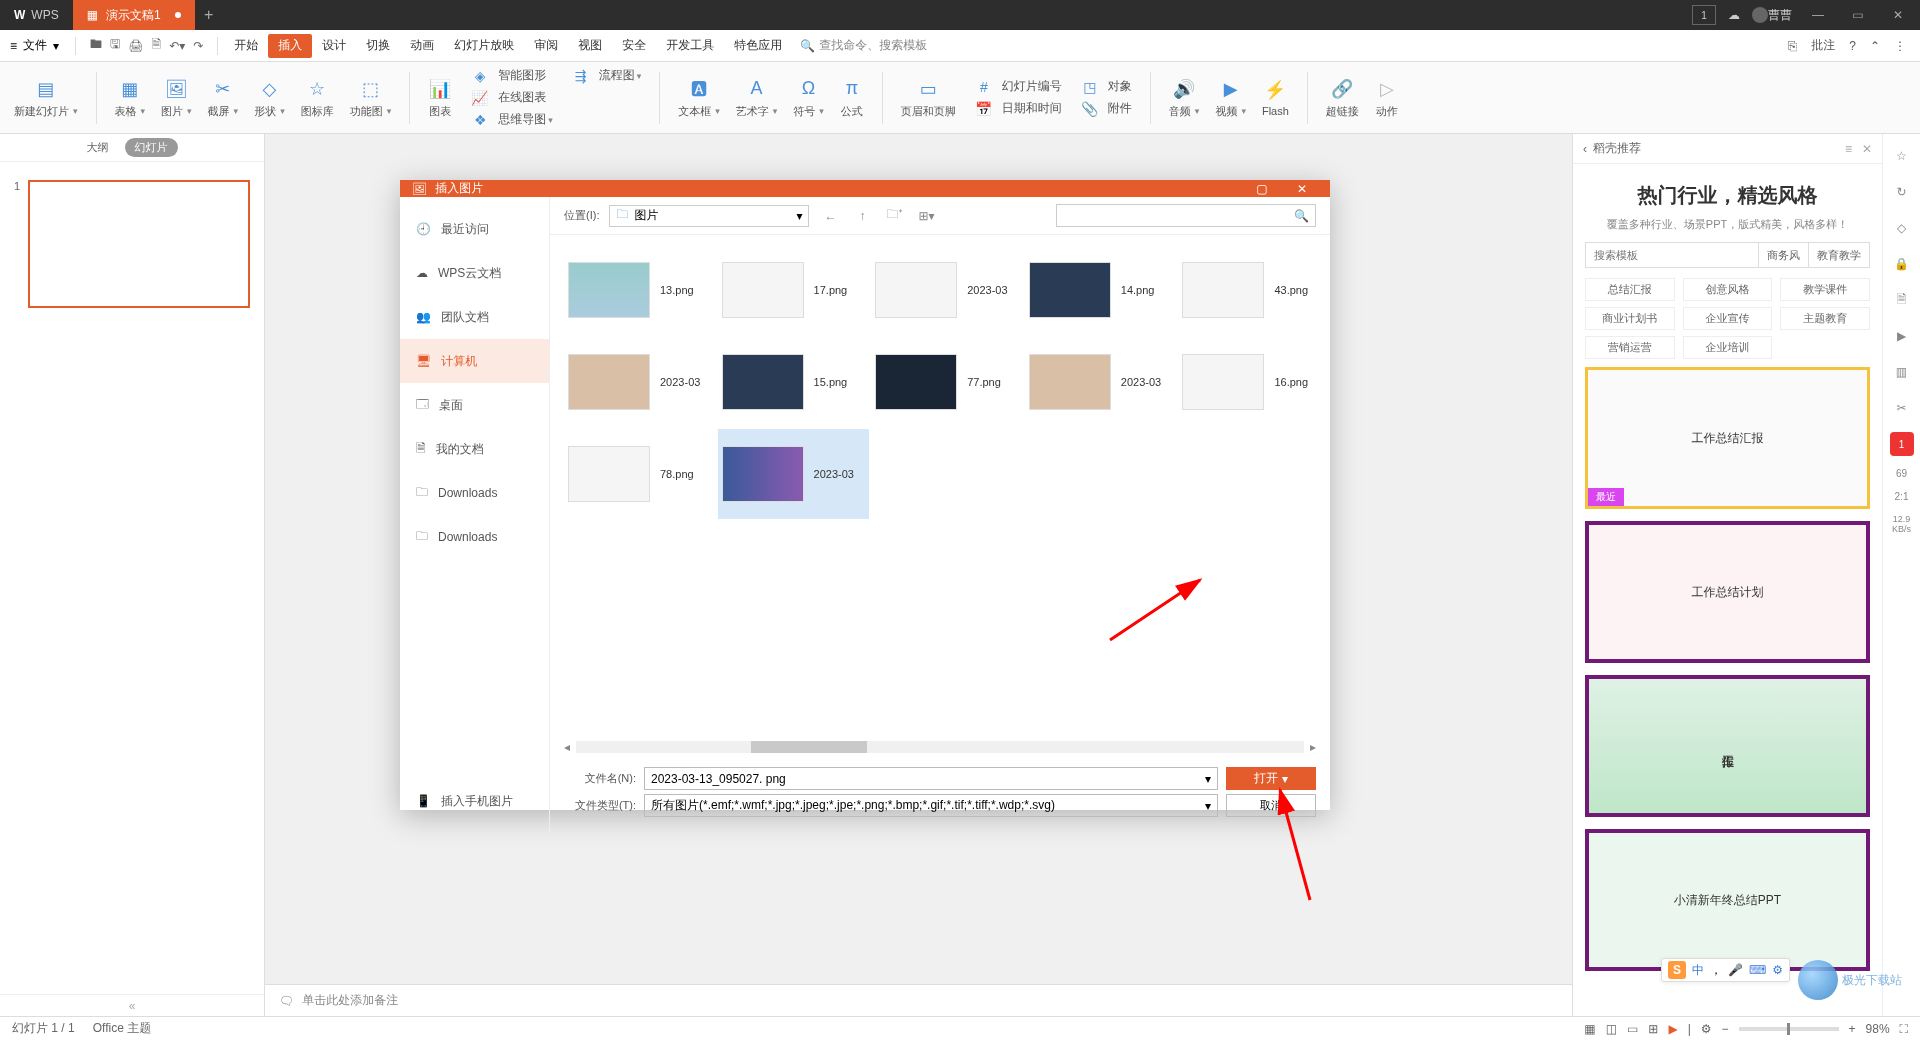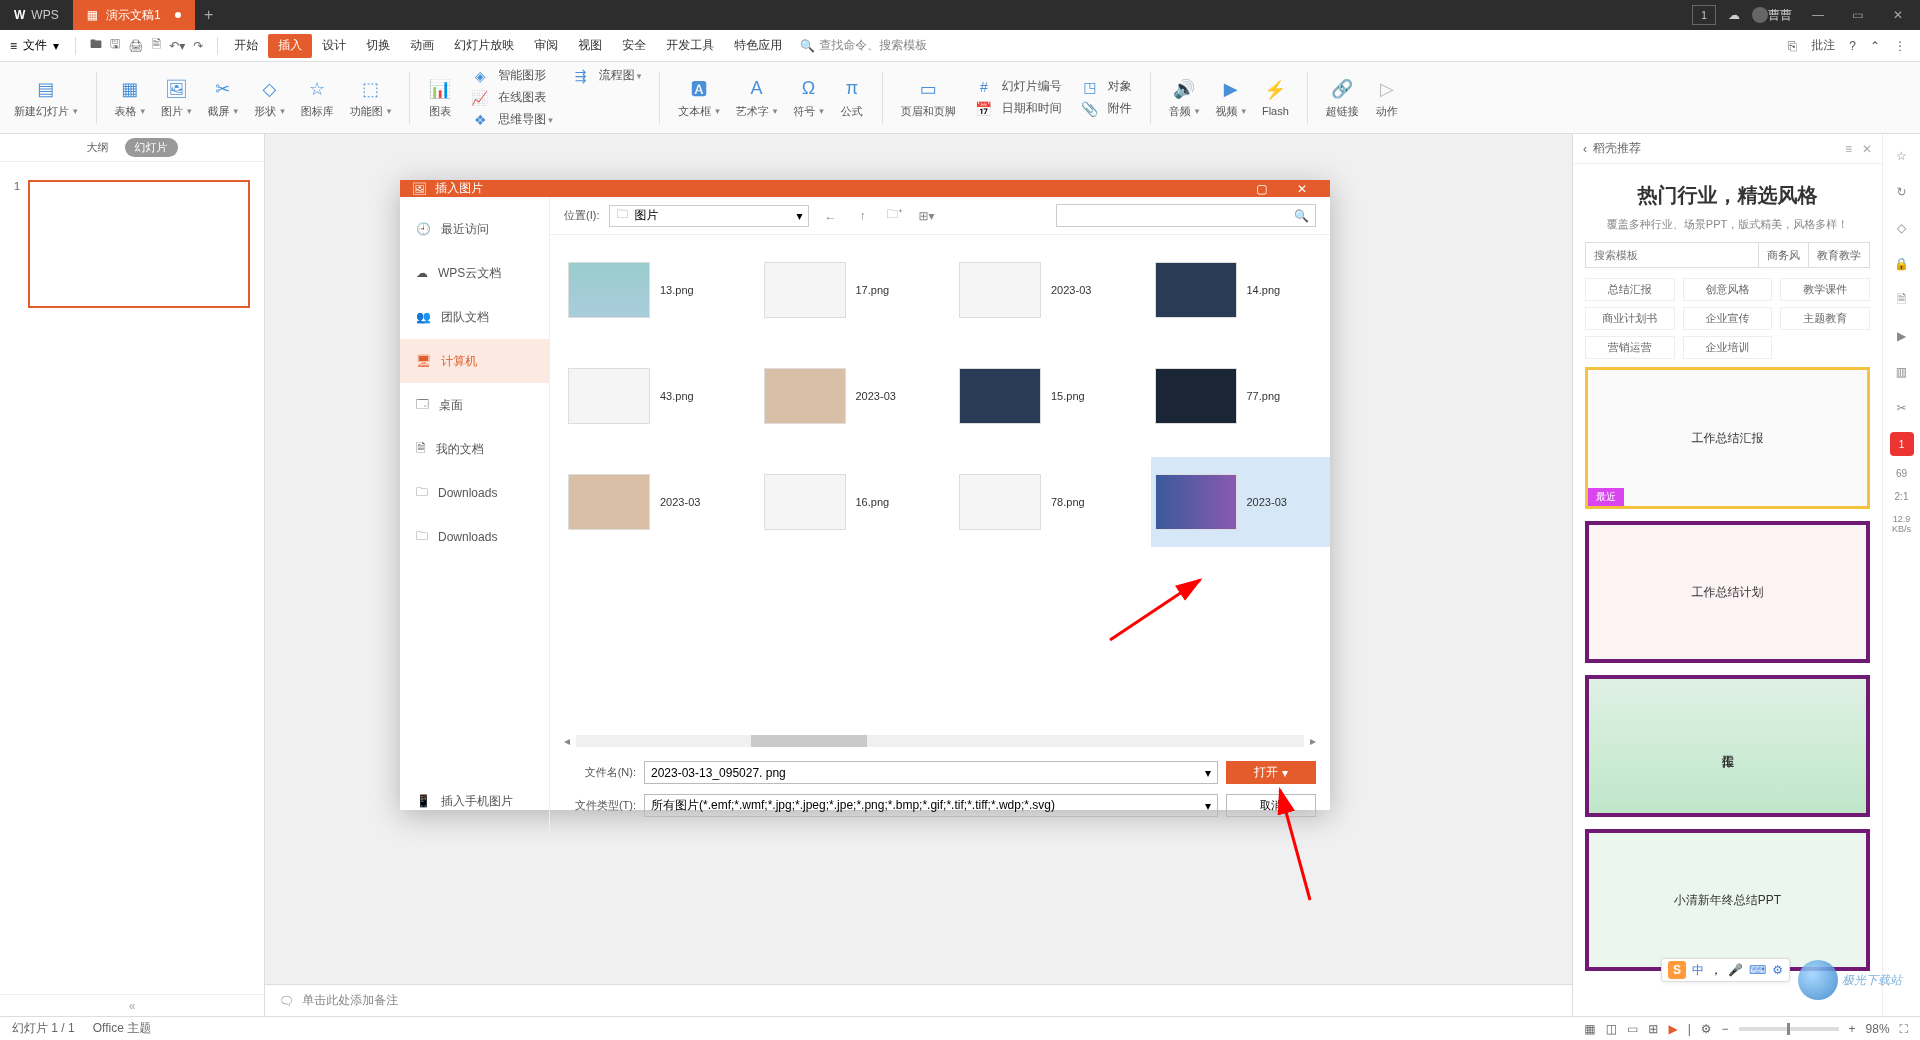--- a/index.html
+++ b/index.html
@@ -75,42 +75,42 @@
 .dlgnav .navitem.active{background:#fbe9e2;color:#e45c2b}
 .dlgnav .navitem.folder{color:#e8a33d}
 .dlgnav .navitem.folder span{color:#555}
 .dlgmain{display:flex;flex-direction:column}
 .dlgtop{height:38px;display:flex;align-items:center;gap:10px;padding:0 14px;border-bottom:1px solid #eee}
 .dlgtop .loc{font-size:11px;color:#555}
 .dlgtop .dropdown{flex:0 0 200px;height:22px;border:1px solid #ccc;display:flex;align-items:center;padding:0 6px;gap:6px;font-size:11px}
 .dlgtop .tbtn{width:22px;height:22px;display:flex;align-items:center;justify-content:center;color:#888}
 .dlgtop .srch{margin-left:auto;width:260px;height:23px;border:1px solid #ccc;display:flex;align-items:center}
 .dlgtop .srch input{flex:1;border:none;padding:0 6px;font-size:11px;outline:none}
-.filegrid{flex:1;overflow:hidden;padding:10px 0 0 14px;display:grid;grid-template-columns:repeat(4,1fr);grid-auto-rows:90px;gap:16px}
+.filegrid{flex:1;overflow:hidden;padding:10px 0 0 14px;display:grid;grid-template-columns:repeat(5,1fr);grid-auto-rows:90px;gap:2px}
 .fileitem{display:flex;align-items:center;gap:10px;padding:4px}
 .fileitem .th{width:82px;height:56px;border:1px solid #ddd;background:#f5f5f5;display:flex;align-items:center;justify-content:center;font-size:10px;color:#aaa}
 .fileitem.selected{background:#d6e8f7}
 .fileitem .fn{font-size:11px;color:#333}
 .scrollrow{height:20px;display:flex;align-items:center;padding:0 14px;color:#888}
 .scrollrow .track{flex:1;height:12px;background:#f0f0f0;margin:0 6px;position:relative}
 .scrollrow .track .thumb{position:absolute;left:24%;width:16%;top:0;bottom:0;background:#c9c9c9}
-.dlgfoot{padding:10px 14px 16px;display:flex;flex-direction:column;gap:10px}
+.dlgfoot{padding:10px 14px 16px;display:flex;flex-direction:column;gap:4px}
 .dlgfoot .row{display:flex;align-items:center;gap:8px}
 .dlgfoot .row label{width:72px;text-align:right;color:#555;font-size:11px}
 .dlgfoot .row .field{flex:1;height:23px;border:1px solid #bbb;display:flex;align-items:center;padding:0 6px;font-size:11px}
 .dlgfoot .row .btn{width:90px;height:23px;border:1px solid #bbb;display:flex;align-items:center;justify-content:center;font-size:11px}
 .dlgfoot .row .btn.primary{background:#e45c2b;color:#fff;border-color:#e45c2b}
 .dlgnav .bottom{margin-top:220px}
 
 
 .arrow{position:absolute;color:#f00}
 .arrow svg{overflow:visible}
 
 
-.watermark{position:absolute;right:18px;bottom:40px;color:#6aa6d9;font-style:italic;font-size:13px;opacity:.85;display:flex;align-items:center;gap:4px}
+.watermark{position:absolute;right:18px;bottom:40px;color:#6aa6d9;font-size:13px;opacity:.85;display:flex;align-items:center;gap:4px}
 .watermark .ball{width:40px;height:40px;border-radius:50%;background:radial-gradient(circle at 35% 35%,#9cd3ff,#2d7fc7)}
 
 .ime{position:absolute;right:130px;bottom:58px;background:#fff;border:1px solid #ddd;border-radius:3px;padding:2px 6px;display:flex;align-items:center;gap:6px;box-shadow:0 1px 4px rgba(0,0,0,.08)}
 .ime .logo{width:18px;height:18px;background:#ff9a3d;border-radius:3px;color:#fff;display:flex;align-items:center;justify-content:center;font-weight:bold}
 .ime .iic{color:#3d7bd9}
 
 .caret::after{content:"▾";font-size:9px;margin-left:2px;color:#888}
 </style>
 </head>
 <body>

